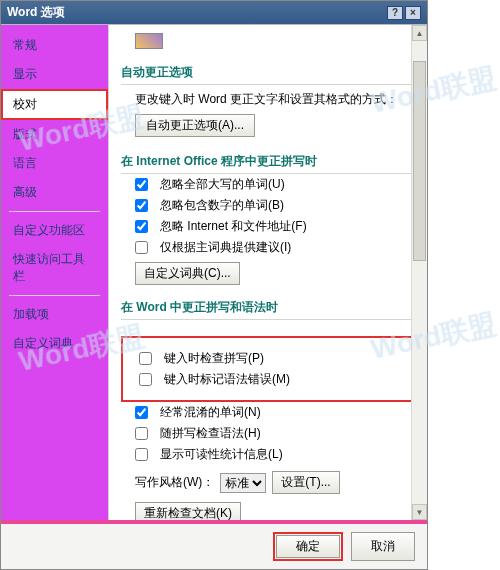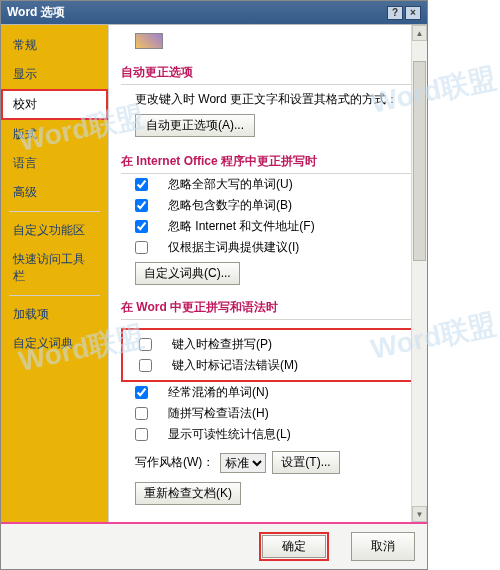--- a/index.html
+++ b/index.html
@@ -42,21 +42,21 @@
 }
 .body {
   flex: 1;
   display: flex;
   background: #f4f4f2;
   border-top: 1px solid #b8b8b8;
   min-height: 0;
 }
 .sidebar {
   width: 108px;
-  background: #eab308;
+  background: #d946ef;
   border-right: 1px solid #d0d0cc;
   padding-top: 6px;
 }
 .sidebar .item {
   padding: 6px 12px;
   color: #1a3e72;
   cursor: default;
 }
 .sidebar .item.selected {
   background: #fff;
@@ -81,30 +81,30 @@
 }
 .main-inner {
   position: absolute;
   inset: 0;
   overflow-y: auto;
   padding: 6px 12px 10px 12px;
 }
 .section-title {
   font-size: 12px;
   font-weight: bold;
-  color: #be185d;
+  color: #0f766e;
   border-bottom: 1px solid #d6d6d0;
   padding: 6px 0 3px 0;
   margin-top: 6px;
 }
 .row {
   display: flex;
   align-items: center;
   padding: 2px 0 2px 14px;
-  gap: 16px;
+  gap: 8px;
 }
 .inline-row {
   display: flex;
   align-items: center;
   gap: 6px;
   padding: 6px 0 4px 14px;
   flex-wrap: wrap;
 }
 .btn {
   background: linear-gradient(#fdfdfc, #e7e7e0);
@@ -120,31 +120,31 @@
   vertical-align: middle;
 }
 select {
   font-size: 12px;
   font-family: inherit;
   height: 20px;
   border: 1px solid #9a9a90;
 }
 .redbox {
   border: 2px solid #e03030;
-  padding: 4px 2px;
-  margin-top: 8px;
+  padding: 10px 2px;
+  margin-top: 16px;
   margin-left: 0;
 }
 .footer {
-  border-top: 2px solid #ec4899;
+  border-top: 4px solid #ec4899;
   background: #f4f4f2;
   padding: 8px 12px;
   display: flex;
   justify-content: flex-end;
-  gap: 22px;
+  gap: 8px;
 }
 .footer .btn { min-width: 64px; text-align: center; }
 .footer .okwrap { border: 2px solid #e03030; padding: 1px; }
 .scrollbar {
   position: absolute;
   right: 0; top: 0; bottom: 0;
   width: 16px;
   background: #f0f0ec;
   border-left: 1px solid #d8d8d4;
   display: flex;

